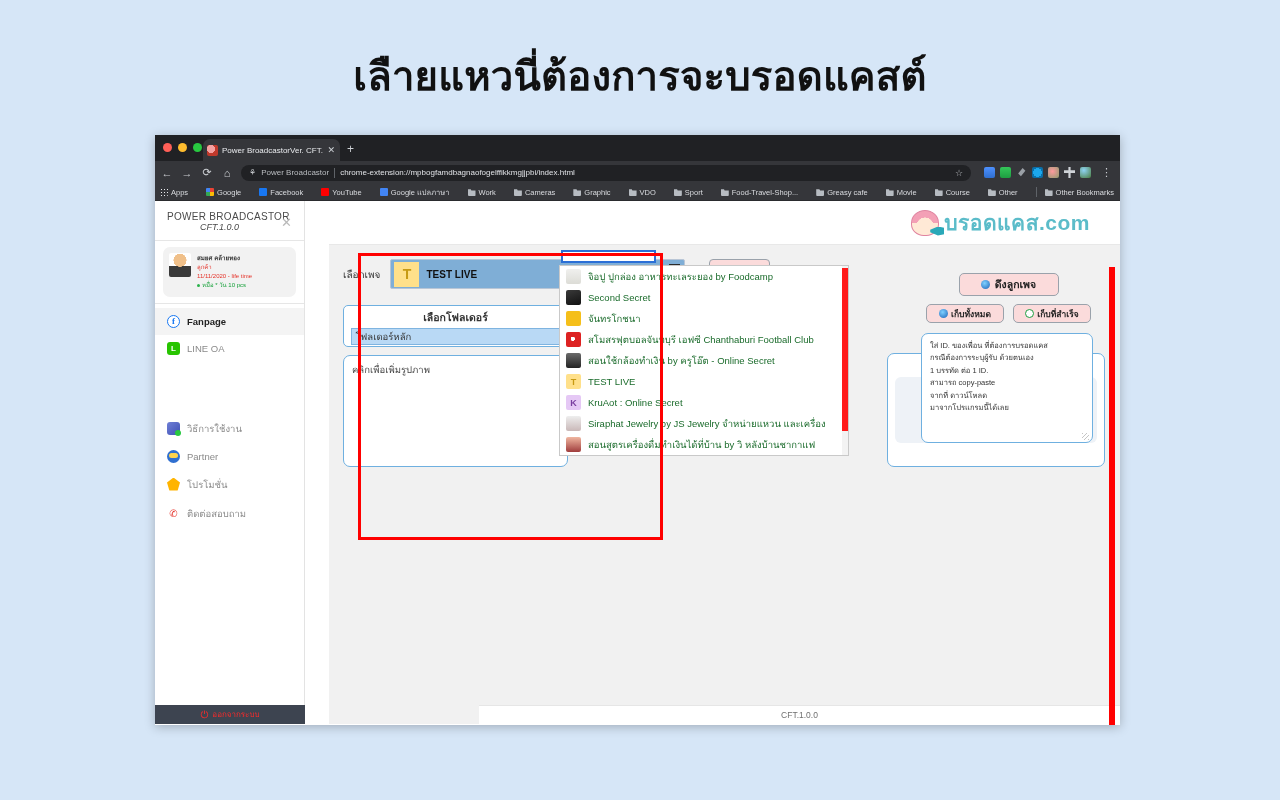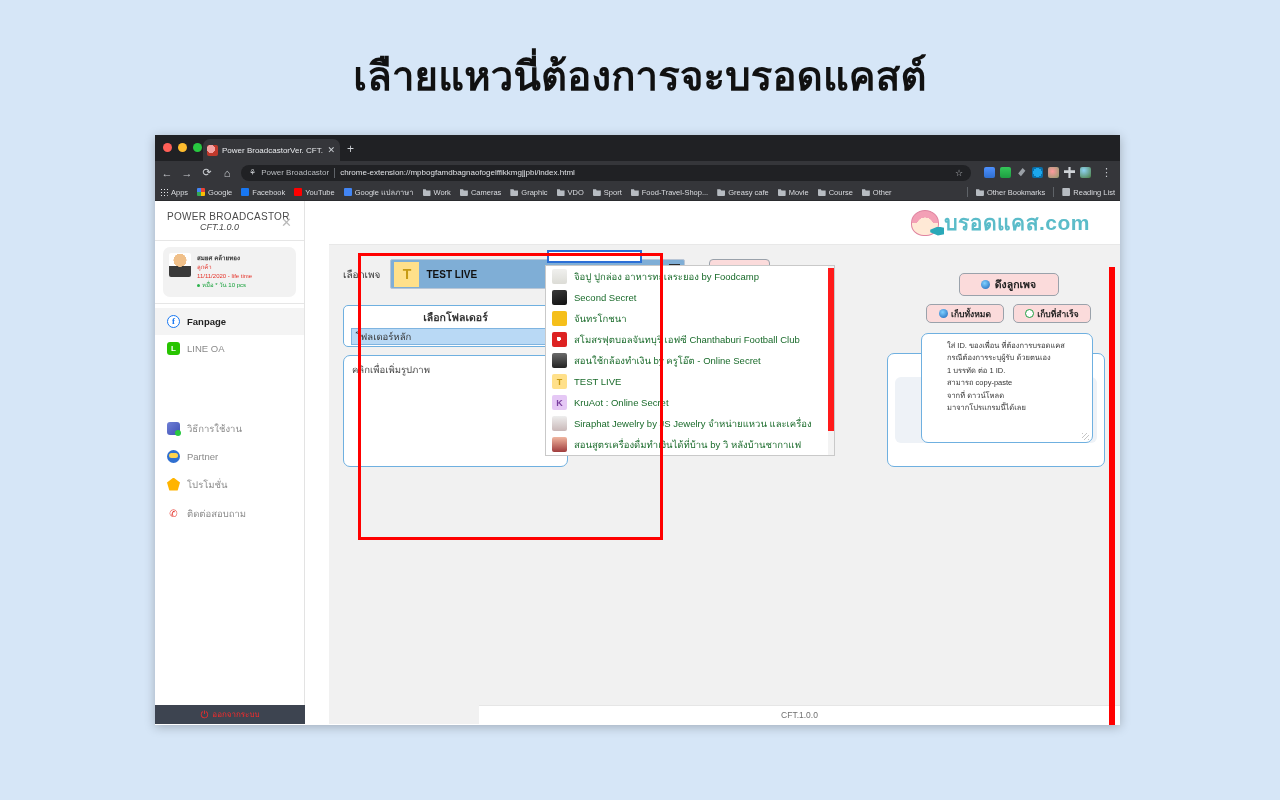--- a/index.html
+++ b/index.html
@@ -68,21 +68,21 @@
   .ei3{background:#9aa0a6;clip-path:polygon(20% 60%,60% 10%,85% 35%,45% 85%);}
   .ei4{background:radial-gradient(circle,#1ca7ec 55%,#0b6fa8 56%);}
   .ei5{background:radial-gradient(circle at 40% 40%,#ff9a9e,#8e9b6e);}
   .ei6{background:#cfd3d7;clip-path:polygon(40% 0,60% 0,60% 30%,100% 30%,100% 55%,60% 55%,60% 100%,40% 100%,40% 55%,0 55%,0 30%,40% 30%);}
   .ei7{background:radial-gradient(circle at 35% 30%,#8fd3f4,#4a7c3f);}
   .kebab{ color:#c9ccd0; font-size:11px; padding:0 2px;}
 
   
   .bmbar{
     height:17px; background:#35363a; display:flex; align-items:center;
-    padding:0 5px; gap:9px; border-bottom:1px solid #2a2b2e; position:relative;
+    padding:0 5px; gap:18px; border-bottom:1px solid #2a2b2e; position:relative;
   }
   .bm{ display:flex; align-items:center; gap:3px; font-size:7.5px; color:#dadce0; white-space:nowrap;}
   .bm .bi{ width:8px;height:8px;flex:none;border-radius:1px;}
   .bi-apps{ background:
       radial-gradient(circle,#e8eaed 45%,transparent 46%) 0 0/3px 3px repeat;}
   .bi-folder{ background:#b7bcc2; clip-path:polygon(0 15%,40% 15%,48% 30%,100% 30%,100% 100%,0 100%);}
   .bi-google{ border-radius:50%; background:conic-gradient(#ea4335 0 25%,#fbbc05 0 50%,#34a853 0 75%,#4285f4 0);}
   .bi-fb{ border-radius:50%; background:#1877f2;}
   .bi-yt{ border-radius:2px; background:#ff0000;}
   .bi-tr{ border-radius:1px; background:#4285f4;}
@@ -222,21 +222,21 @@
     font-size:10.5px; font-weight:bold; color:#222;
   }
   .pull{ width:100px; height:23px; margin:0 auto 8px; }
   .smallrow{ display:flex; gap:9px; justify-content:center; margin-bottom:10px;}
   .smallrow .btn-pill{ width:78px; height:19px; font-size:8.5px; gap:3px;}
   .mini{ width:9px;height:9px;border-radius:50%;flex:none;}
   .mini.b{ background:radial-gradient(circle at 40% 35%,#7fd0ff,#1c63b8);}
   .mini.g{ background:#fff;border:1.5px solid #1e9e41;}
   .notebox{
     width:172px; height:110px; border:1px solid #6fb0e0; border-radius:7px;
-    background:#fff; padding:6px 25px; font-size:7.5px; line-height:1.65; color:#333;
+    background:#fff; padding:6px 8px; font-size:7.5px; line-height:1.65; color:#333;
     position:relative;
   }
   .notebox .grip{
     position:absolute; right:3px; bottom:2px; width:7px;height:7px;
     background:repeating-linear-gradient(135deg,#c5c5c5 0 1px,transparent 1px 3px);
   }
 
   
   .statusline{
     position:absolute; left:14px; bottom:18px;
@@ -245,21 +245,21 @@
 
   .appfooter{
     position:absolute; left:150px; right:0; bottom:0; height:19px;
     background:#fff; border-top:1px solid #e6e6e6;
     display:flex; align-items:center; justify-content:center;
     font-size:8.5px; color:#6f6f6f;
   }
 
   
   .ddwrap{
-    position:absolute; left:216px; top:2px; width:290px; z-index:40;
+    position:absolute; left:230px; top:2px; width:290px; z-index:40;
   }
   .ddsearch{
     width:95px;height:13px;border:2px solid #2b6fd6;background:#fff;
     margin:3px 0 2px 2px;
   }
   .ddlist{
     background:#fff; border:1px solid #c9c9c9; position:relative;
     max-height:250px;
   }
   .dditem{

